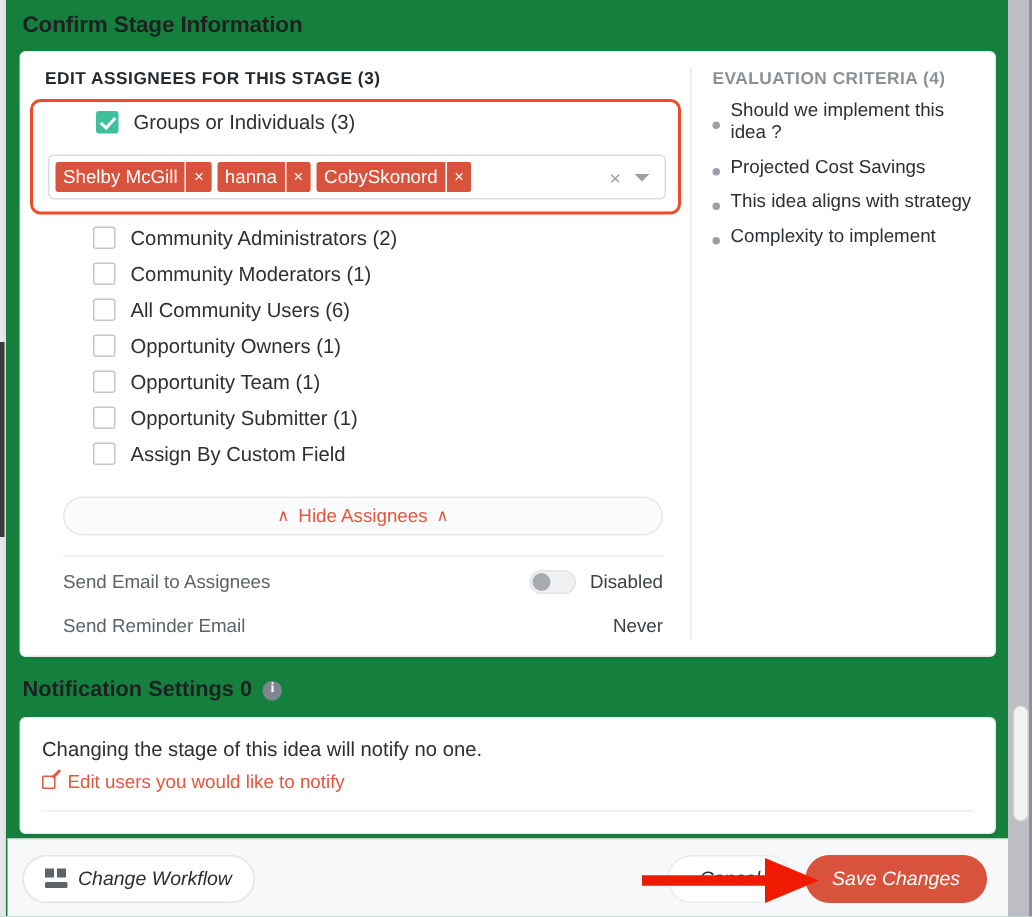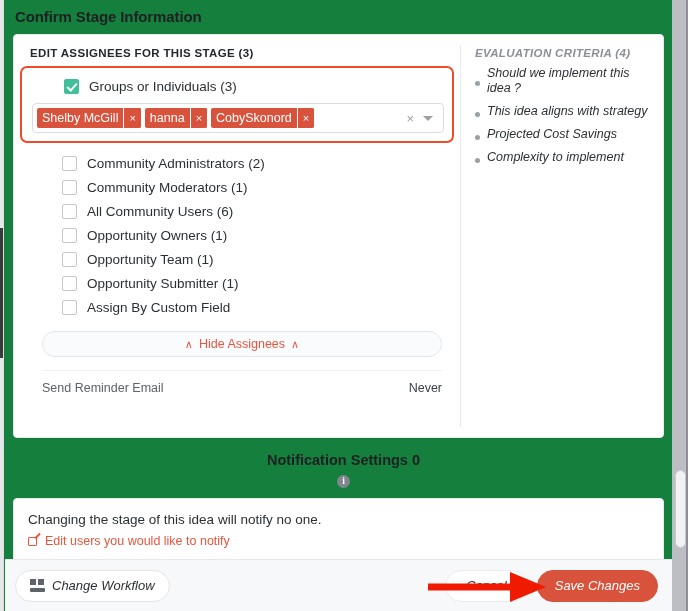--- a/index.html
+++ b/index.html
@@ -98,21 +98,20 @@
     position: relative;
   }
   .col-divider {
     width: 1px;
     background: #e9eaee;
     margin: 10px 0;
   }
   .col-right {
     flex: 1;
     padding: 12px 10px 0 14px;
-    font-style: italic;
   }
 
   .section-head {
     font-size: 11.5px;
     font-weight: bold;
     color: #24292e;
     letter-spacing: 0.35px;
     margin-bottom: 7px;
   }
   .section-head.muted { color: #8a9096; font-weight: bold; }
@@ -138,21 +137,21 @@
   
   .hl-box {
     position: relative;
     border: 2px solid #f04b28;
     border-radius: 7px;
     margin: 0 -8px 5px -10px;
     padding: 6px 8px 8px 10px;
   }
   .chk-row {
     display: flex;
-    align-items: center;
+    align-items: flex-start;
     height: 24px;
     padding-left: 32px;
   }
   .chk {
     width: 15px; height: 15px;
     border: 1px solid #c3c7cc;
     border-radius: 2px;
     background: #fff;
     flex: none;
     margin-right: 10px;
@@ -294,21 +293,20 @@
 
   
   .notif-title {
     display: flex;
     align-items: center;
     gap: 7px;
     font-size: 14.5px;
     font-weight: bold;
     color: #1e2022;
     padding: 14px 0 10px 10px;
-    flex-direction: column;
   }
   .info-icon {
     width: 13px; height: 13px;
     border-radius: 50%;
     background: #80868d;
     color: #fff;
     font-size: 9.5px;
     font-weight: bold;
     font-family: "Liberation Serif", serif;
     display: flex;
@@ -500,20 +498,27 @@
         </div>
 
         <div class="hide-btn">
           <span class="caret-up">∧</span>
           <span>Hide Assignees</span>
           <span class="caret-up">∧</span>
         </div>
 
         <div class="sep"></div>
 
+        <div class="set-row">
+          <span>Send Email to Assignees</span>
+          <span class="toggle-wrap">
+            <span class="toggle"></span>
+            <span class="set-val">Disabled</span>
+          </span>
+        </div>
 
         <div class="set-row">
           <span>Send Reminder Email</span>
           <span class="set-val">Never</span>
         </div>
 
         <div class="set-row">
           
           
         </div>
@@ -524,25 +529,25 @@
 
       <div class="col-right">
         <div class="section-head muted">EVALUATION CRITERIA (4)</div>
         <ul class="crit-list">
           <li class="crit-item">
             <span class="crit-dot"></span>
             <span>Should we implement this idea ?</span>
           </li>
           <li class="crit-item">
             <span class="crit-dot"></span>
-            <span>This idea aligns with strategy</span>
+            <span>Projected Cost Savings</span>
           </li>
           <li class="crit-item">
             <span class="crit-dot"></span>
-            <span>Projected Cost Savings</span>
+            <span>This idea aligns with strategy</span>
           </li>
           <li class="crit-item">
             <span class="crit-dot"></span>
             <span>Complexity to implement</span>
           </li>
         </ul>
       </div>
 
     </div>
 

